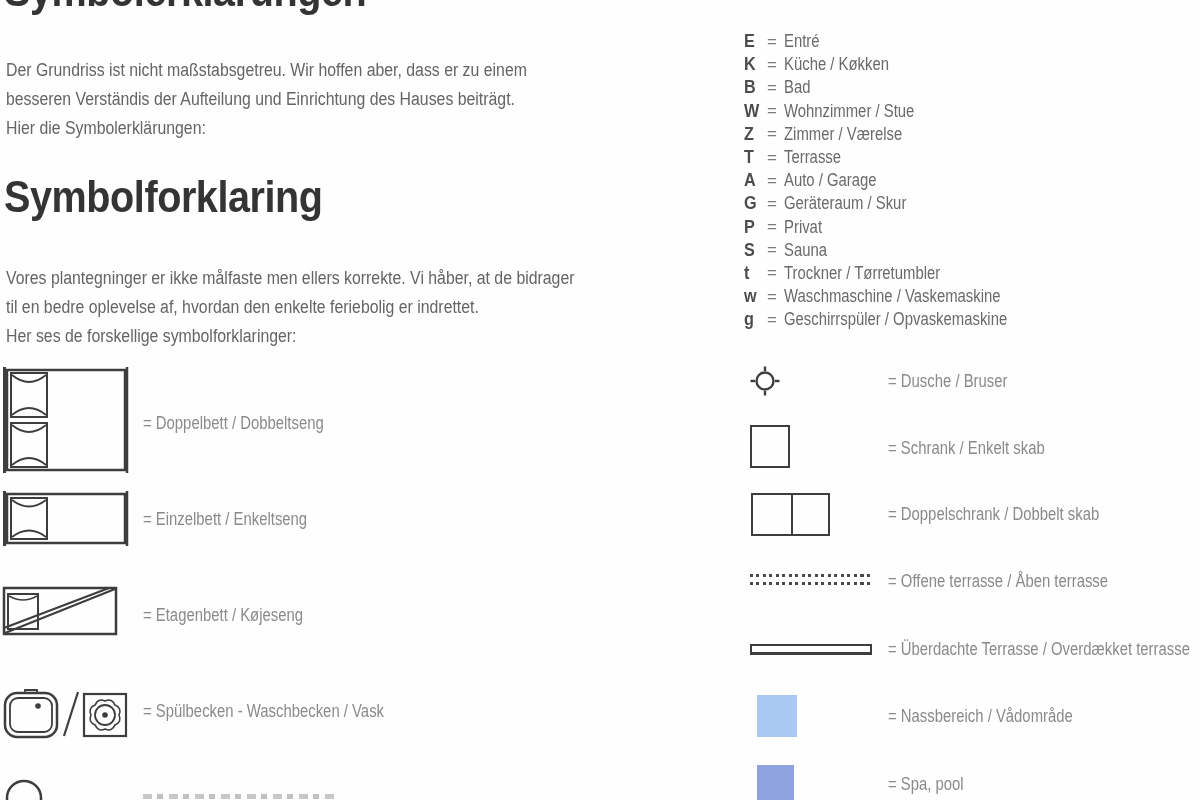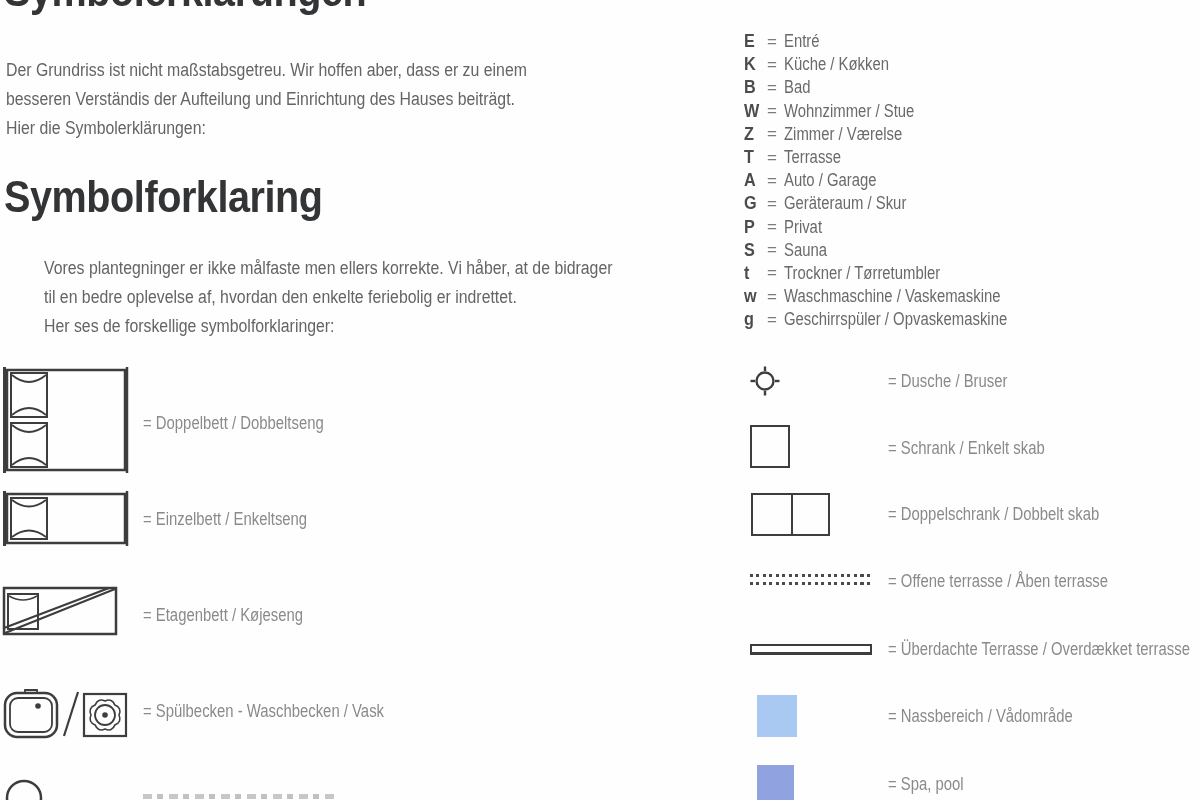--- a/index.html
+++ b/index.html
@@ -78,21 +78,21 @@
 <div class="abs h-big cond" style="left:4px;top:-34px;">Symbolerklärungen</div>
 
 <div class="abs para" style="left:6px;top:56px;">
   <div class="cond">Der Grundriss ist nicht maßstabsgetreu. Wir hoffen aber, dass er zu einem</div>
   <div class="cond">besseren Verständis der Aufteilung und Einrichtung des Hauses beiträgt.</div>
   <div class="cond">Hier die Symbolerklärungen:</div>
 </div>
 
 <div class="abs h-big cond" style="left:4px;top:172px;">Symbolforklaring</div>
 
-<div class="abs para" style="left:6px;top:254px;margin-left:38px;">
+<div class="abs para" style="left:6px;top:264px;">
   <div class="cond">Vores plantegninger er ikke målfaste men ellers korrekte. Vi håber, at de bidrager</div>
   <div class="cond">til en bedre oplevelse af, hvordan den enkelte feriebolig er indrettet.</div>
   <div class="cond">Her ses de forskellige symbolforklaringer:</div>
 </div>
 
 <svg class="abs" style="left:3px;top:367px;" width="126" height="106" viewBox="0 0 126 106">
   <line x1="1.5" y1="0" x2="1.5" y2="106" class="stroke" stroke-width="3"></line>
   <rect x="4" y="3" width="118" height="100" class="stroke" stroke-width="2.5"></rect>
   <line x1="124" y1="0" x2="124" y2="106" class="stroke" stroke-width="2.5"></line>
   <rect x="8" y="6" width="36" height="44" class="stroke" stroke-width="2"></rect>

